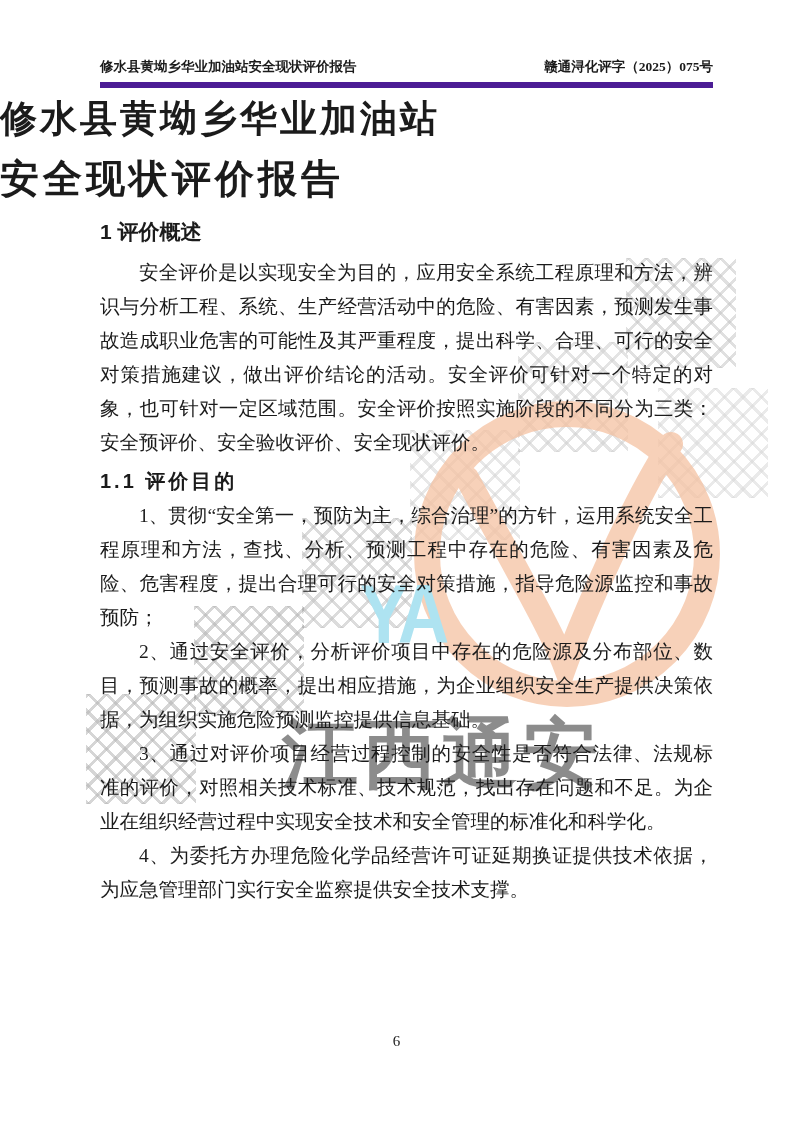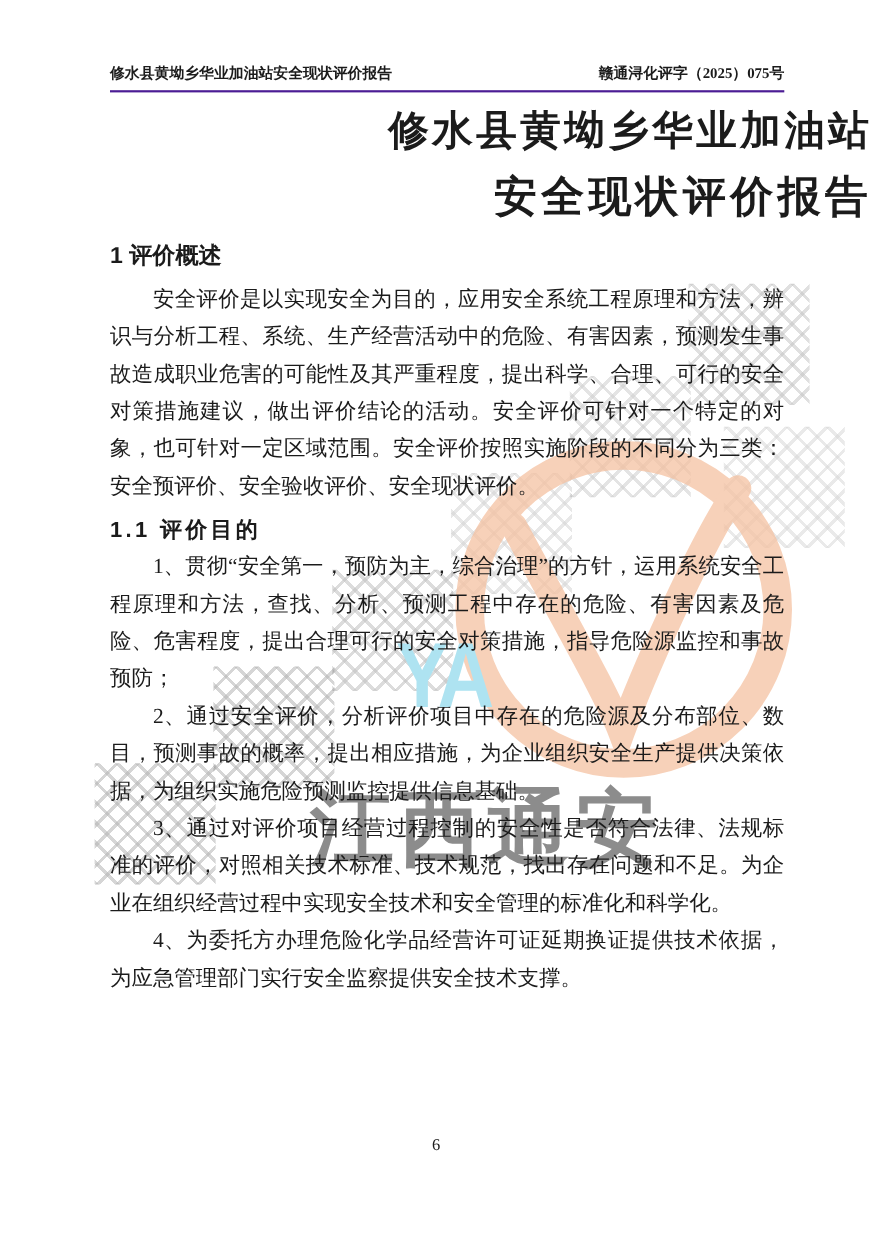--- a/index.html
+++ b/index.html
@@ -47,24 +47,24 @@
     white-space:nowrap;
   }
 
   
   .content { position:absolute; inset:0; z-index:2; }
 
   .hdr {
     position:absolute; left:100px; right:80px; top:58px;
     display:flex; justify-content:space-between; align-items:flex-end;
     font-weight:bold; font-size:13.5px;
-    border-bottom:2px solid #4c1d95; padding-bottom:6px;text-align:right;
+    border-bottom:6px solid #4c1d95; padding-bottom:6px;text-align:right;
   }
 
-  .title-block { position:absolute; left:0; right:0; top:94px; text-align:right; }
+  .title-block { position:absolute; left:0; right:0; top:94px; text-align:left; }
   .title1 {
     font-size:37px; font-weight:bold; letter-spacing:3px;
     font-family:"Liberation Serif", serif;
   }
   .title2 {
     margin-top:8px;
     font-size:39px; font-weight:900; letter-spacing:4px;
     font-family:"Liberation Sans", sans-serif;
   }
 

